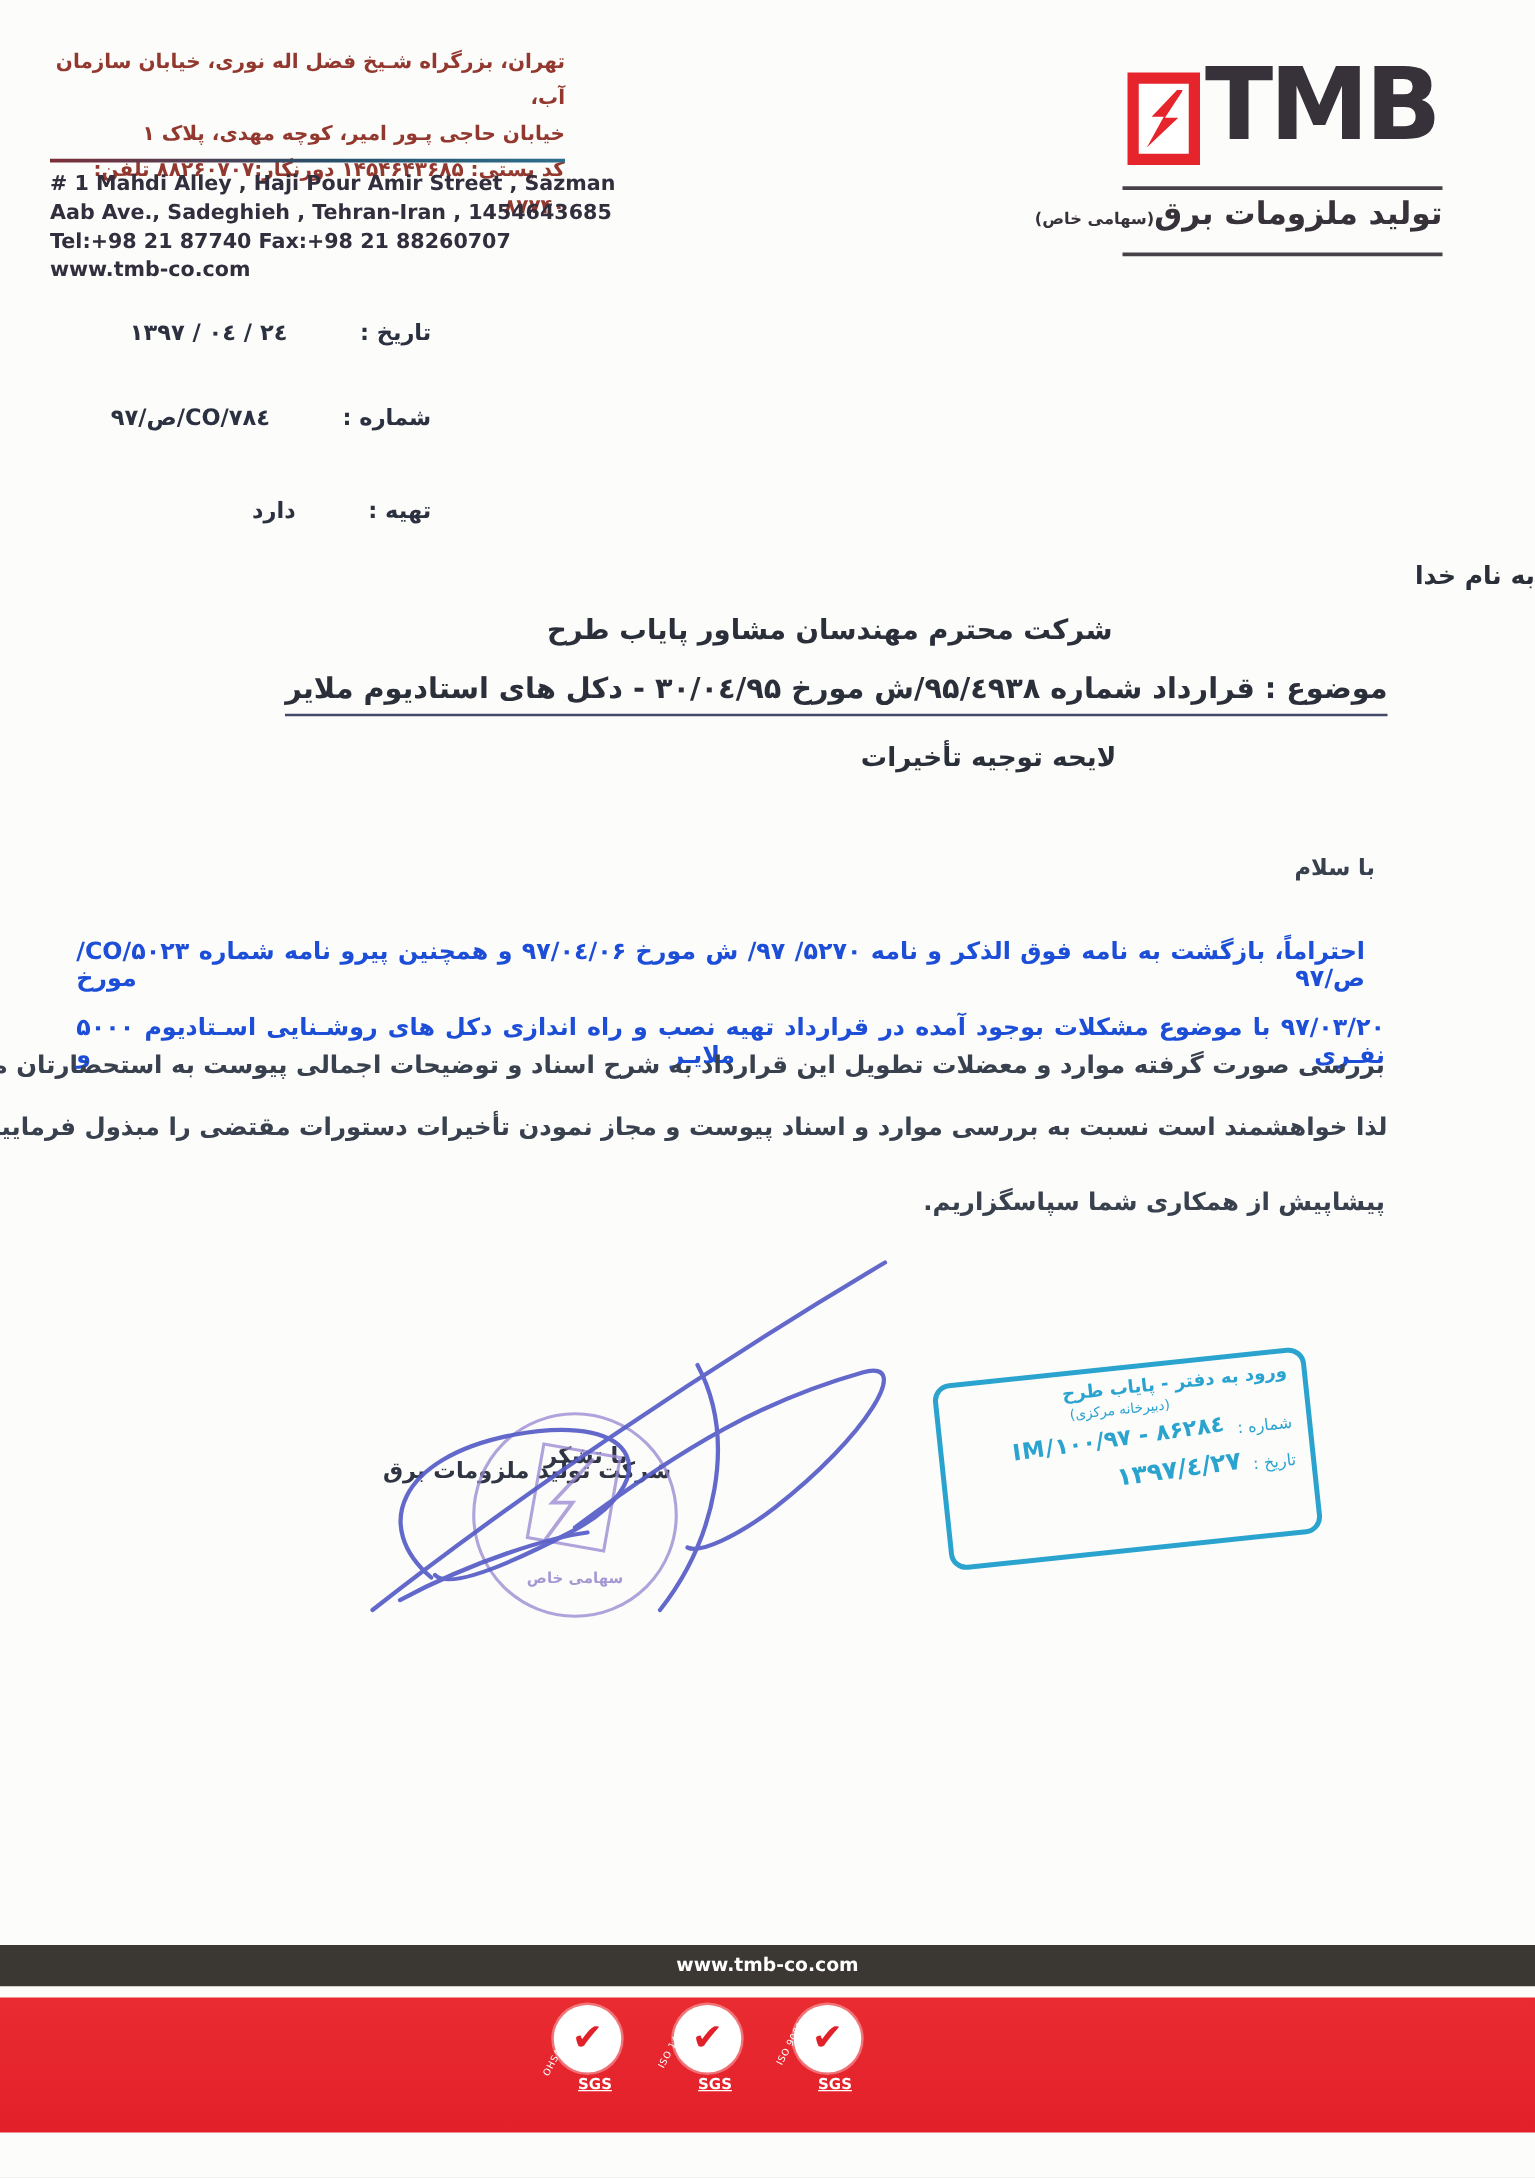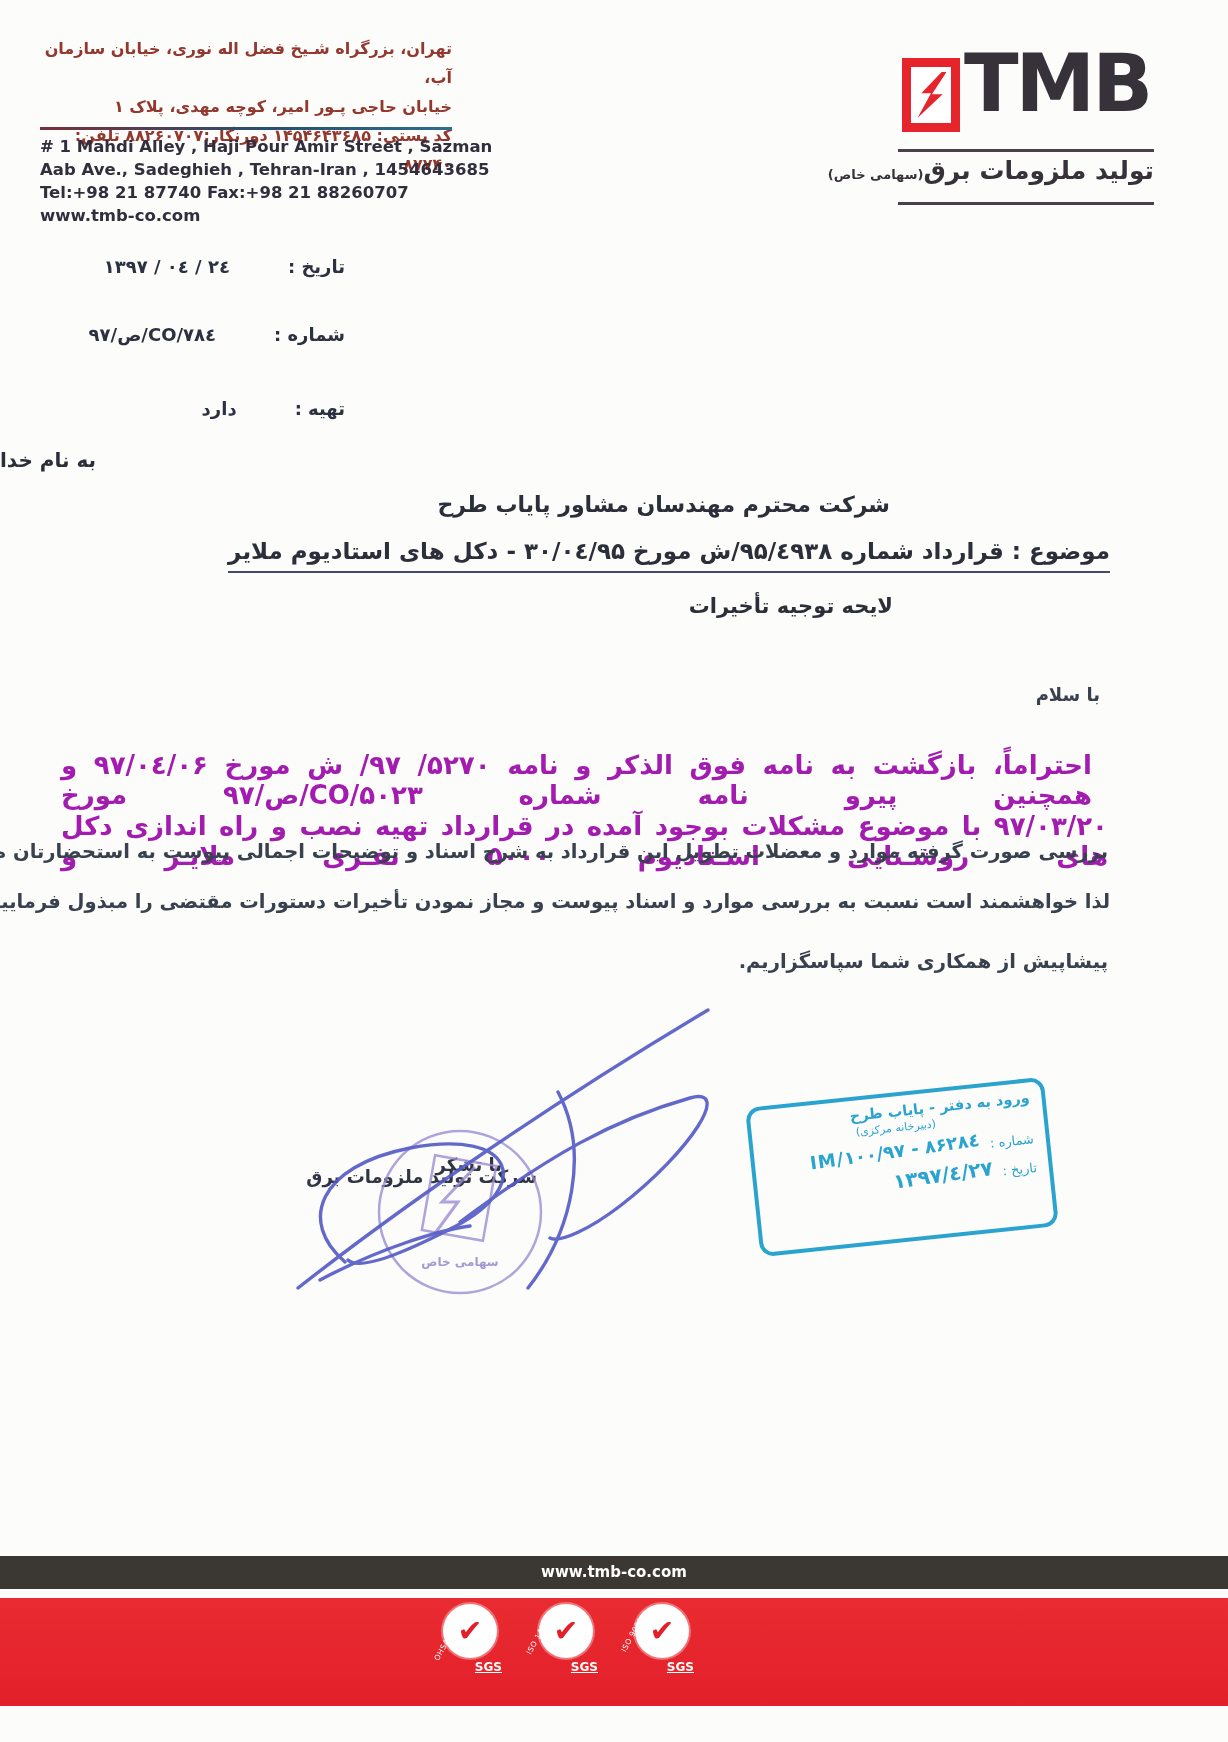--- a/index.html
+++ b/index.html
@@ -25,25 +25,25 @@
   .logo-rule{position:absolute;left:0;width:256px;height:3px;background:#48414a;}
   .brand{position:absolute;left:0;top:104px;width:256px;direction:rtl;text-align:right;
          color:#37313a;white-space:nowrap;}
   .brand-main{font-size:25px;font-weight:bold;}
   .brand-suffix{font-size:13px;font-weight:bold;}
 
   
   .meta-row{position:absolute;right:883px;display:flex;direction:rtl;gap:58px;
             color:#2b3140;font-size:18px;font-weight:bold;white-space:nowrap;}
 
-  .center-line{left:0;width:100%;text-align:left;color:#2b2f3a;}
+  .center-line{left:0;width:100%;text-align:right;color:#2b2f3a;}
   .heading{color:#2b2f3a;font-weight:bold;white-space:nowrap;}
 
   .jline{right:120px;left:61px;direction:rtl;text-align:justify;text-align-last:justify;
-         font-size:26px;font-weight:bold;color:#a21caf;}
+         font-size:19px;font-weight:bold;color:#1d4ed8;}
   .pline{direction:rtl;text-align:right;font-size:19.5px;font-weight:bold;color:#39414f;white-space:nowrap;}
 
   
   .rstamp{left:752px;top:1092px;width:272px;height:130px;border:4px solid #2aa3cf;border-radius:14px;
           transform:rotate(-6deg);color:#2aa3cf;direction:rtl;padding:7px 12px 5px 8px;}
   .rstamp .r1{font-size:14.5px;font-weight:bold;letter-spacing:1px;}
   .rstamp .r2{font-size:11px;text-align:center;margin-top:2px;}
   .rstamp .row{display:flex;align-items:baseline;gap:10px;margin-top:6px;}
   .rstamp .lbl{font-size:13px;}
   .rstamp .val{font-size:18px;font-weight:bold;transform:rotate(-2deg);letter-spacing:1px;}
@@ -53,21 +53,21 @@
           text-align:center;line-height:33px;font-weight:bold;font-size:15px;}
   .redband{left:0;top:1598px;width:100%;height:108px;background:linear-gradient(180deg,#ea2b31,#e2202a);}
   .badges{left:438px;top:1604px;display:flex;gap:32px;}
   .badge{position:relative;width:64px;}
   .badge-circle{width:54px;height:54px;border-radius:50%;background:#fff;margin:0 auto;
                 display:flex;align-items:center;justify-content:center;
                 box-shadow:0 0 0 2px rgba(255,255,255,.35);}
   .badge-check{color:#e2202a;font-size:30px;font-weight:bold;line-height:1;}
   .badge-cert{position:absolute;left:-17px;top:26px;transform:rotate(-62deg);
               font-size:7.5px;color:#fff;white-space:nowrap;letter-spacing:.5px;}
-  .badge-org{text-align:right;color:#fff;font-weight:bold;font-size:12px;margin-top:2px;
+  .badge-org{text-align:center;color:#fff;font-weight:bold;font-size:12px;margin-top:2px;
              padding-left:12px;text-decoration:underline;}
 </style>
 </head>
 <body>
 
 <div class="page">
 
   <div class="abs addr-fa">
     <div>تهران، بزرگراه شـیخ فضل اله نوری، خیابان سازمان آب،</div>
     <div>خیابان حاجی پـور امیر، کوچه مهدی، پلاک ۱</div>

